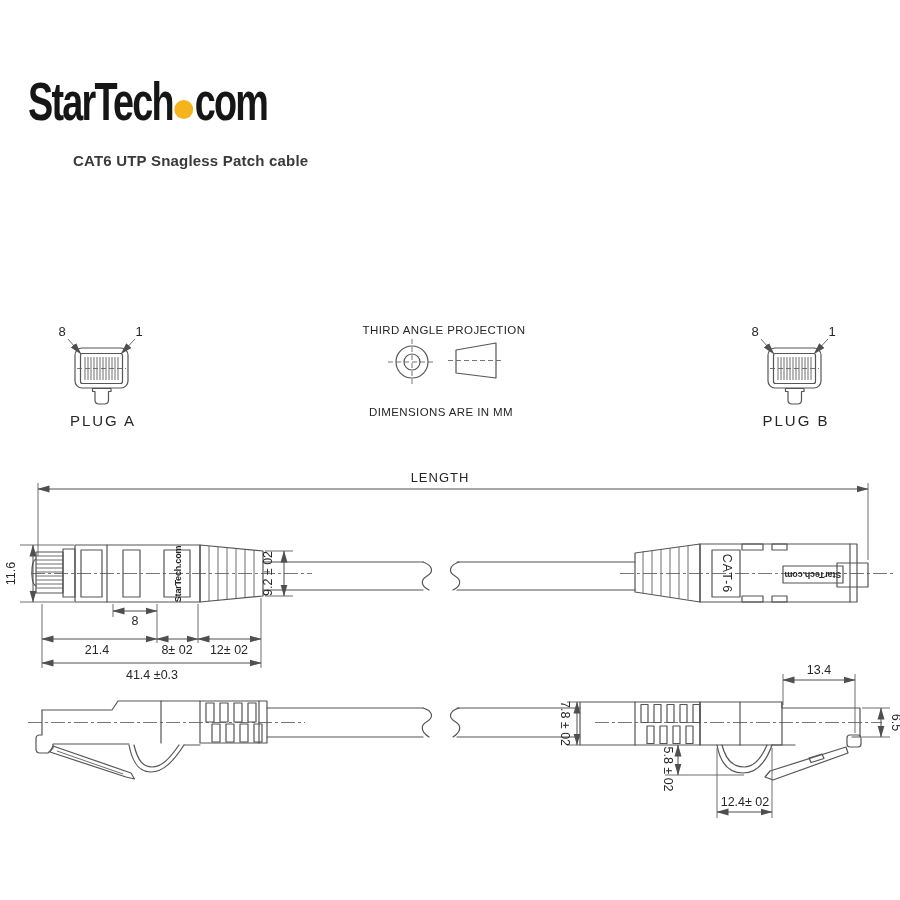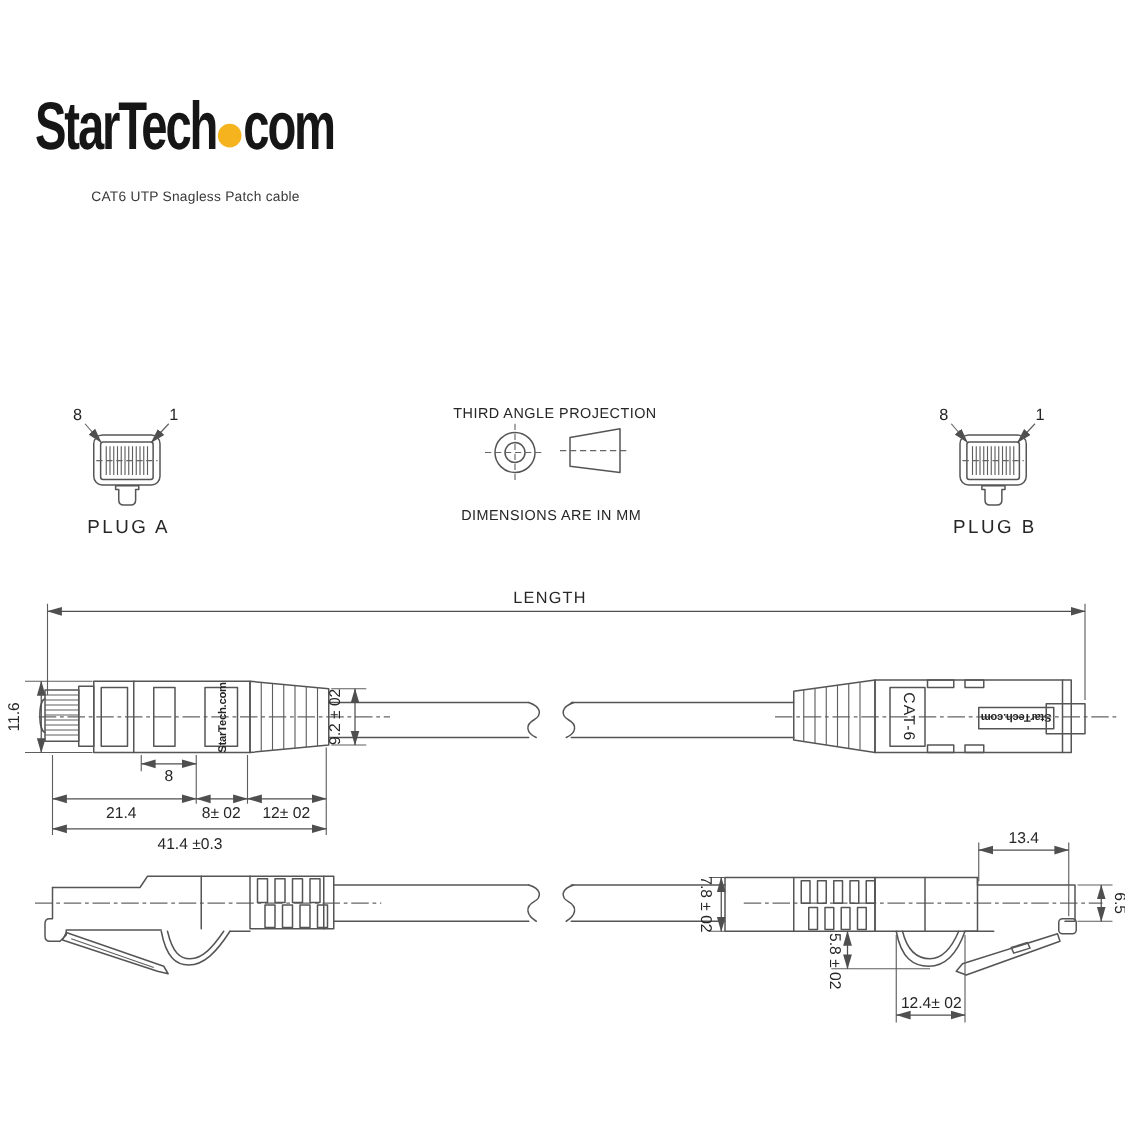--- a/index.html
+++ b/index.html
@@ -10,22 +10,23 @@
   .logo{
     position:absolute;left:28px;top:74px;white-space:nowrap;
     font-weight:bold;font-size:54px;letter-spacing:-2.5px;color:#161616;
     transform:scaleX(0.70);transform-origin:0 0;line-height:1;
   }
   .logo .dot{
     display:inline-block;width:27px;height:19px;border-radius:50%;
     background:#F5B41E;margin:0 2px 1px 2px;vertical-align:baseline;
   }
   .subtitle{
-    position:absolute;left:73px;top:152px;font-size:11px;color:#3a3a3a;
+    position:absolute;left:73px;top:152px;font-size:15px;color:#3a3a3a;
     letter-spacing:0.2px;
+    font-weight:bold;
   }
   svg text{fill:#262626;font-family:"Liberation Sans", sans-serif;}
   .t-dim{font-size:12.5px;}
   .t-label{font-size:15px;letter-spacing:2px;}
   .t-note{font-size:11.5px;letter-spacing:0.4px;}
   .t-pin{font-size:13px;}
   .t-brand{font-size:9px;font-weight:bold;letter-spacing:-0.2px;}
   .t-model{font-size:12.5px;letter-spacing:1px;}
   .out{stroke:#555;stroke-width:1.2;fill:none;stroke-linejoin:round;stroke-linecap:round;}
   .thin{stroke:#5e5e5e;stroke-width:0.9;fill:none;}

